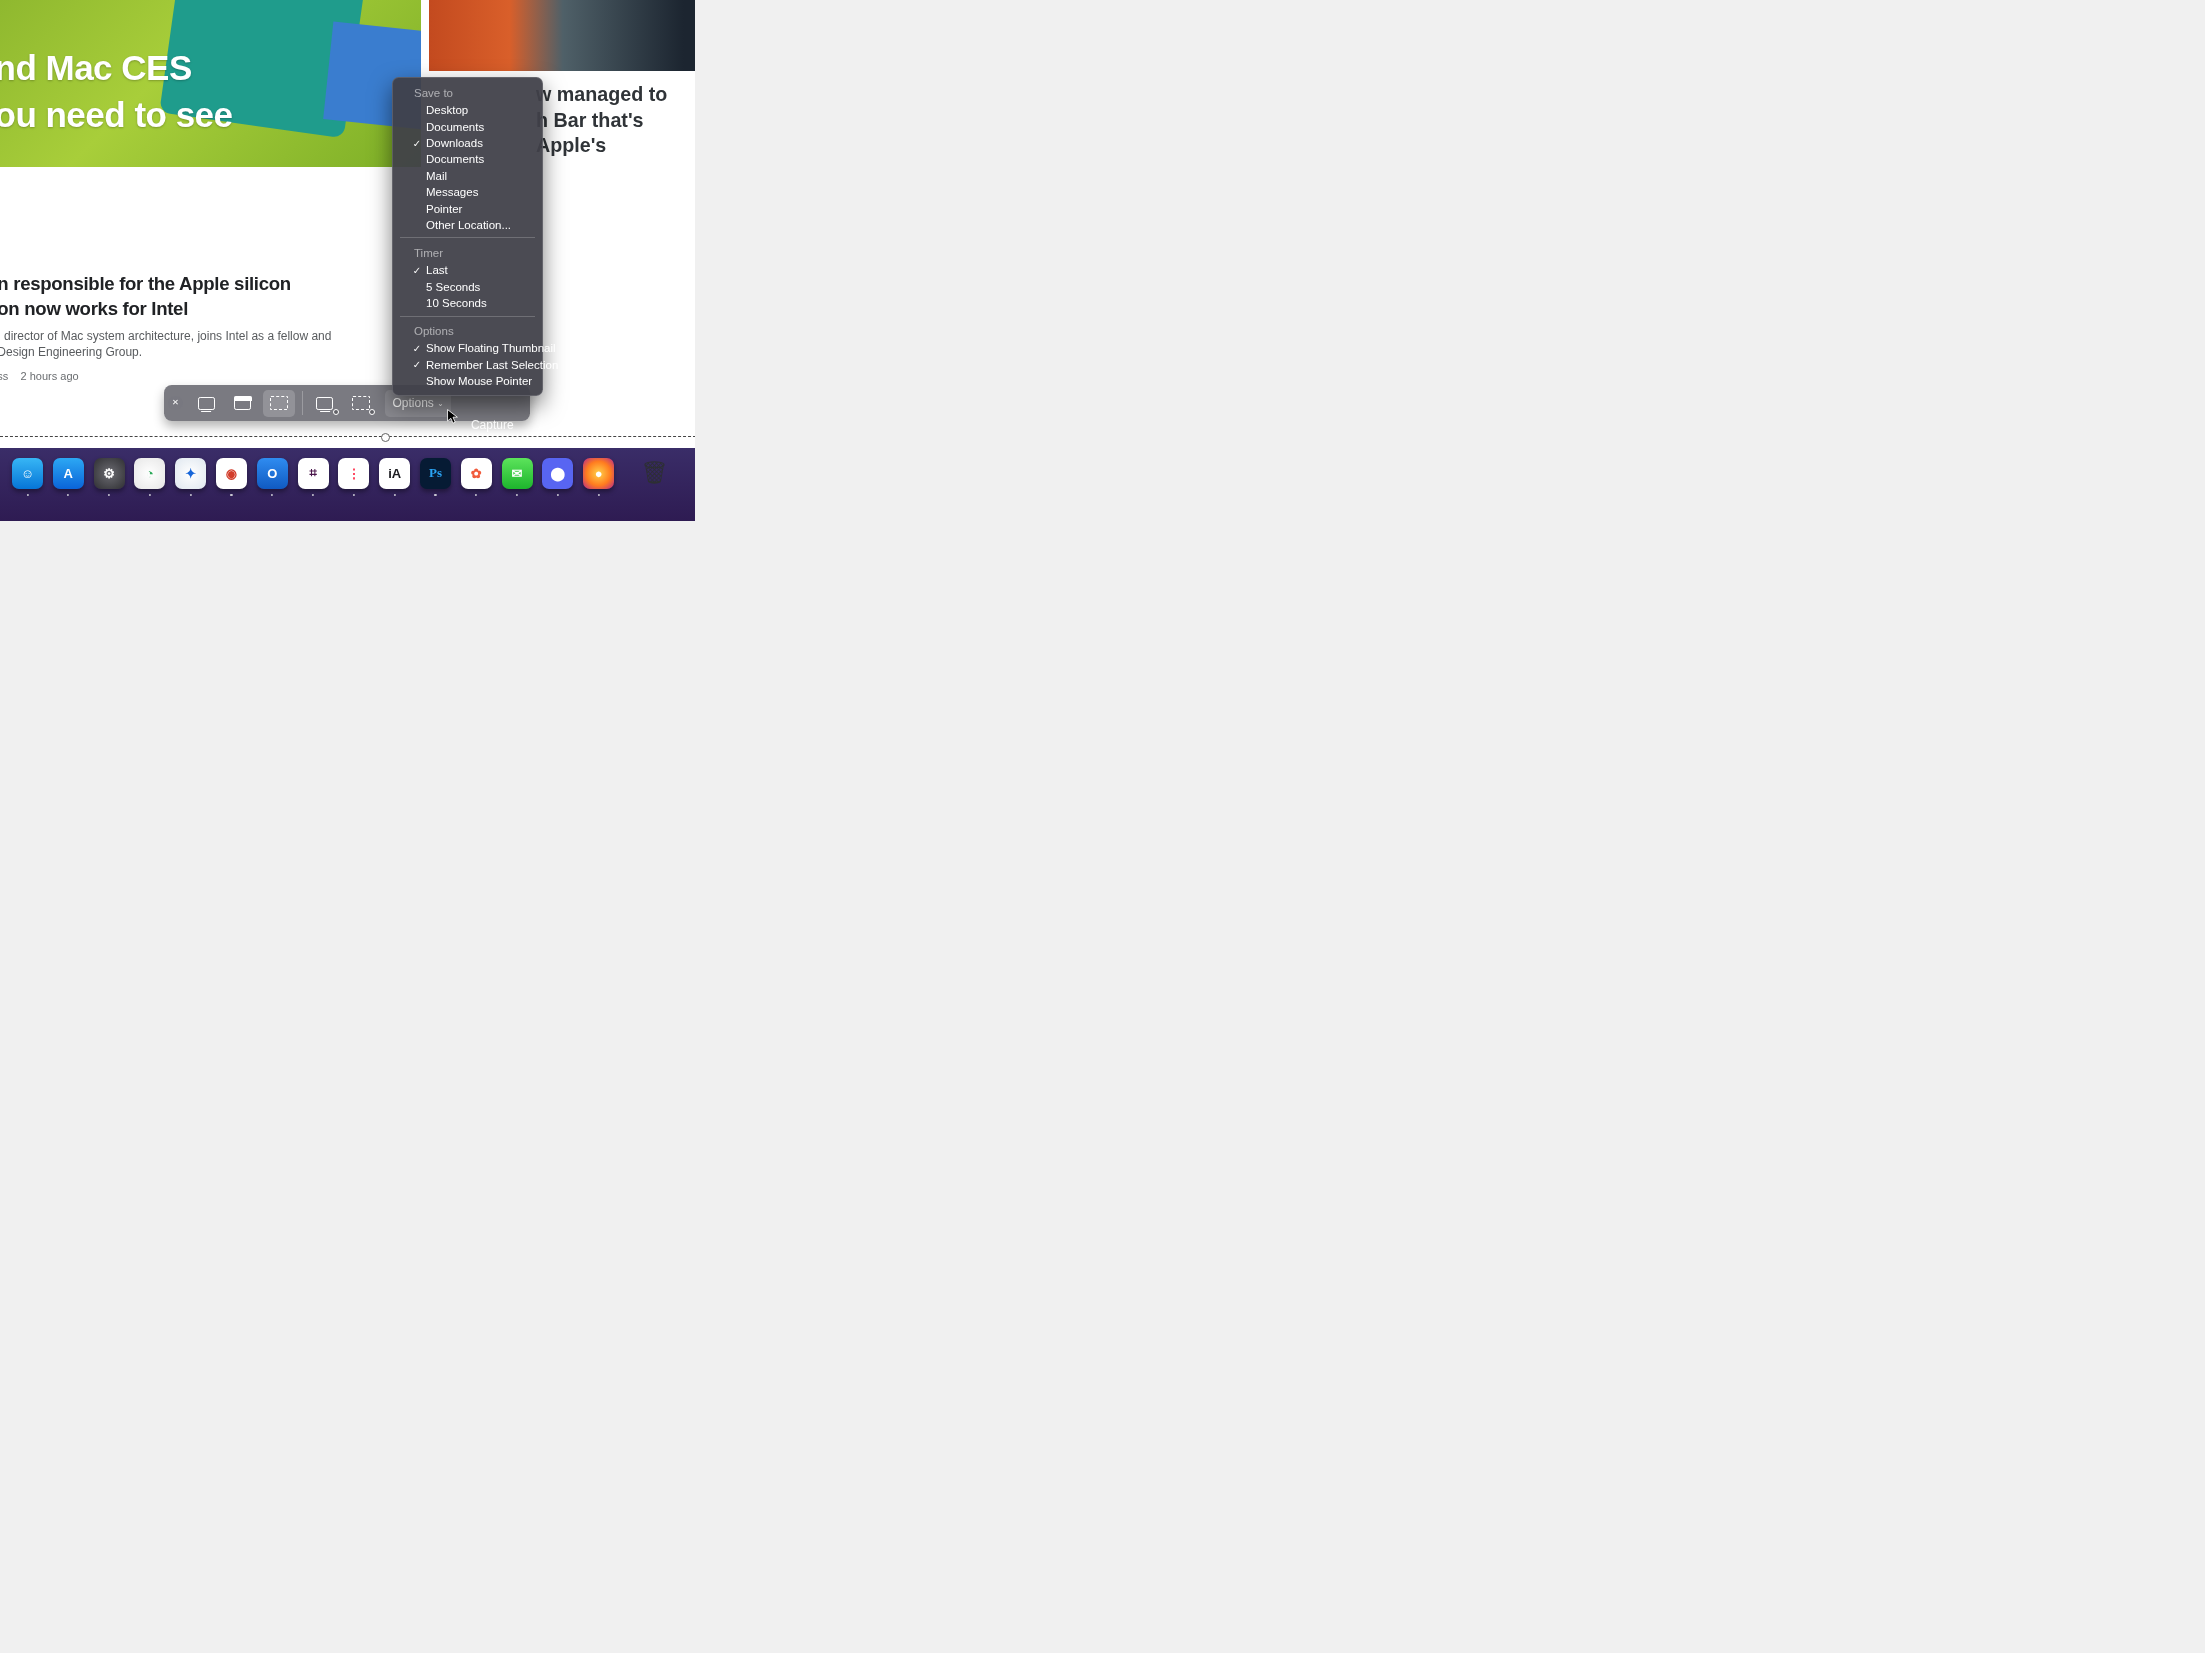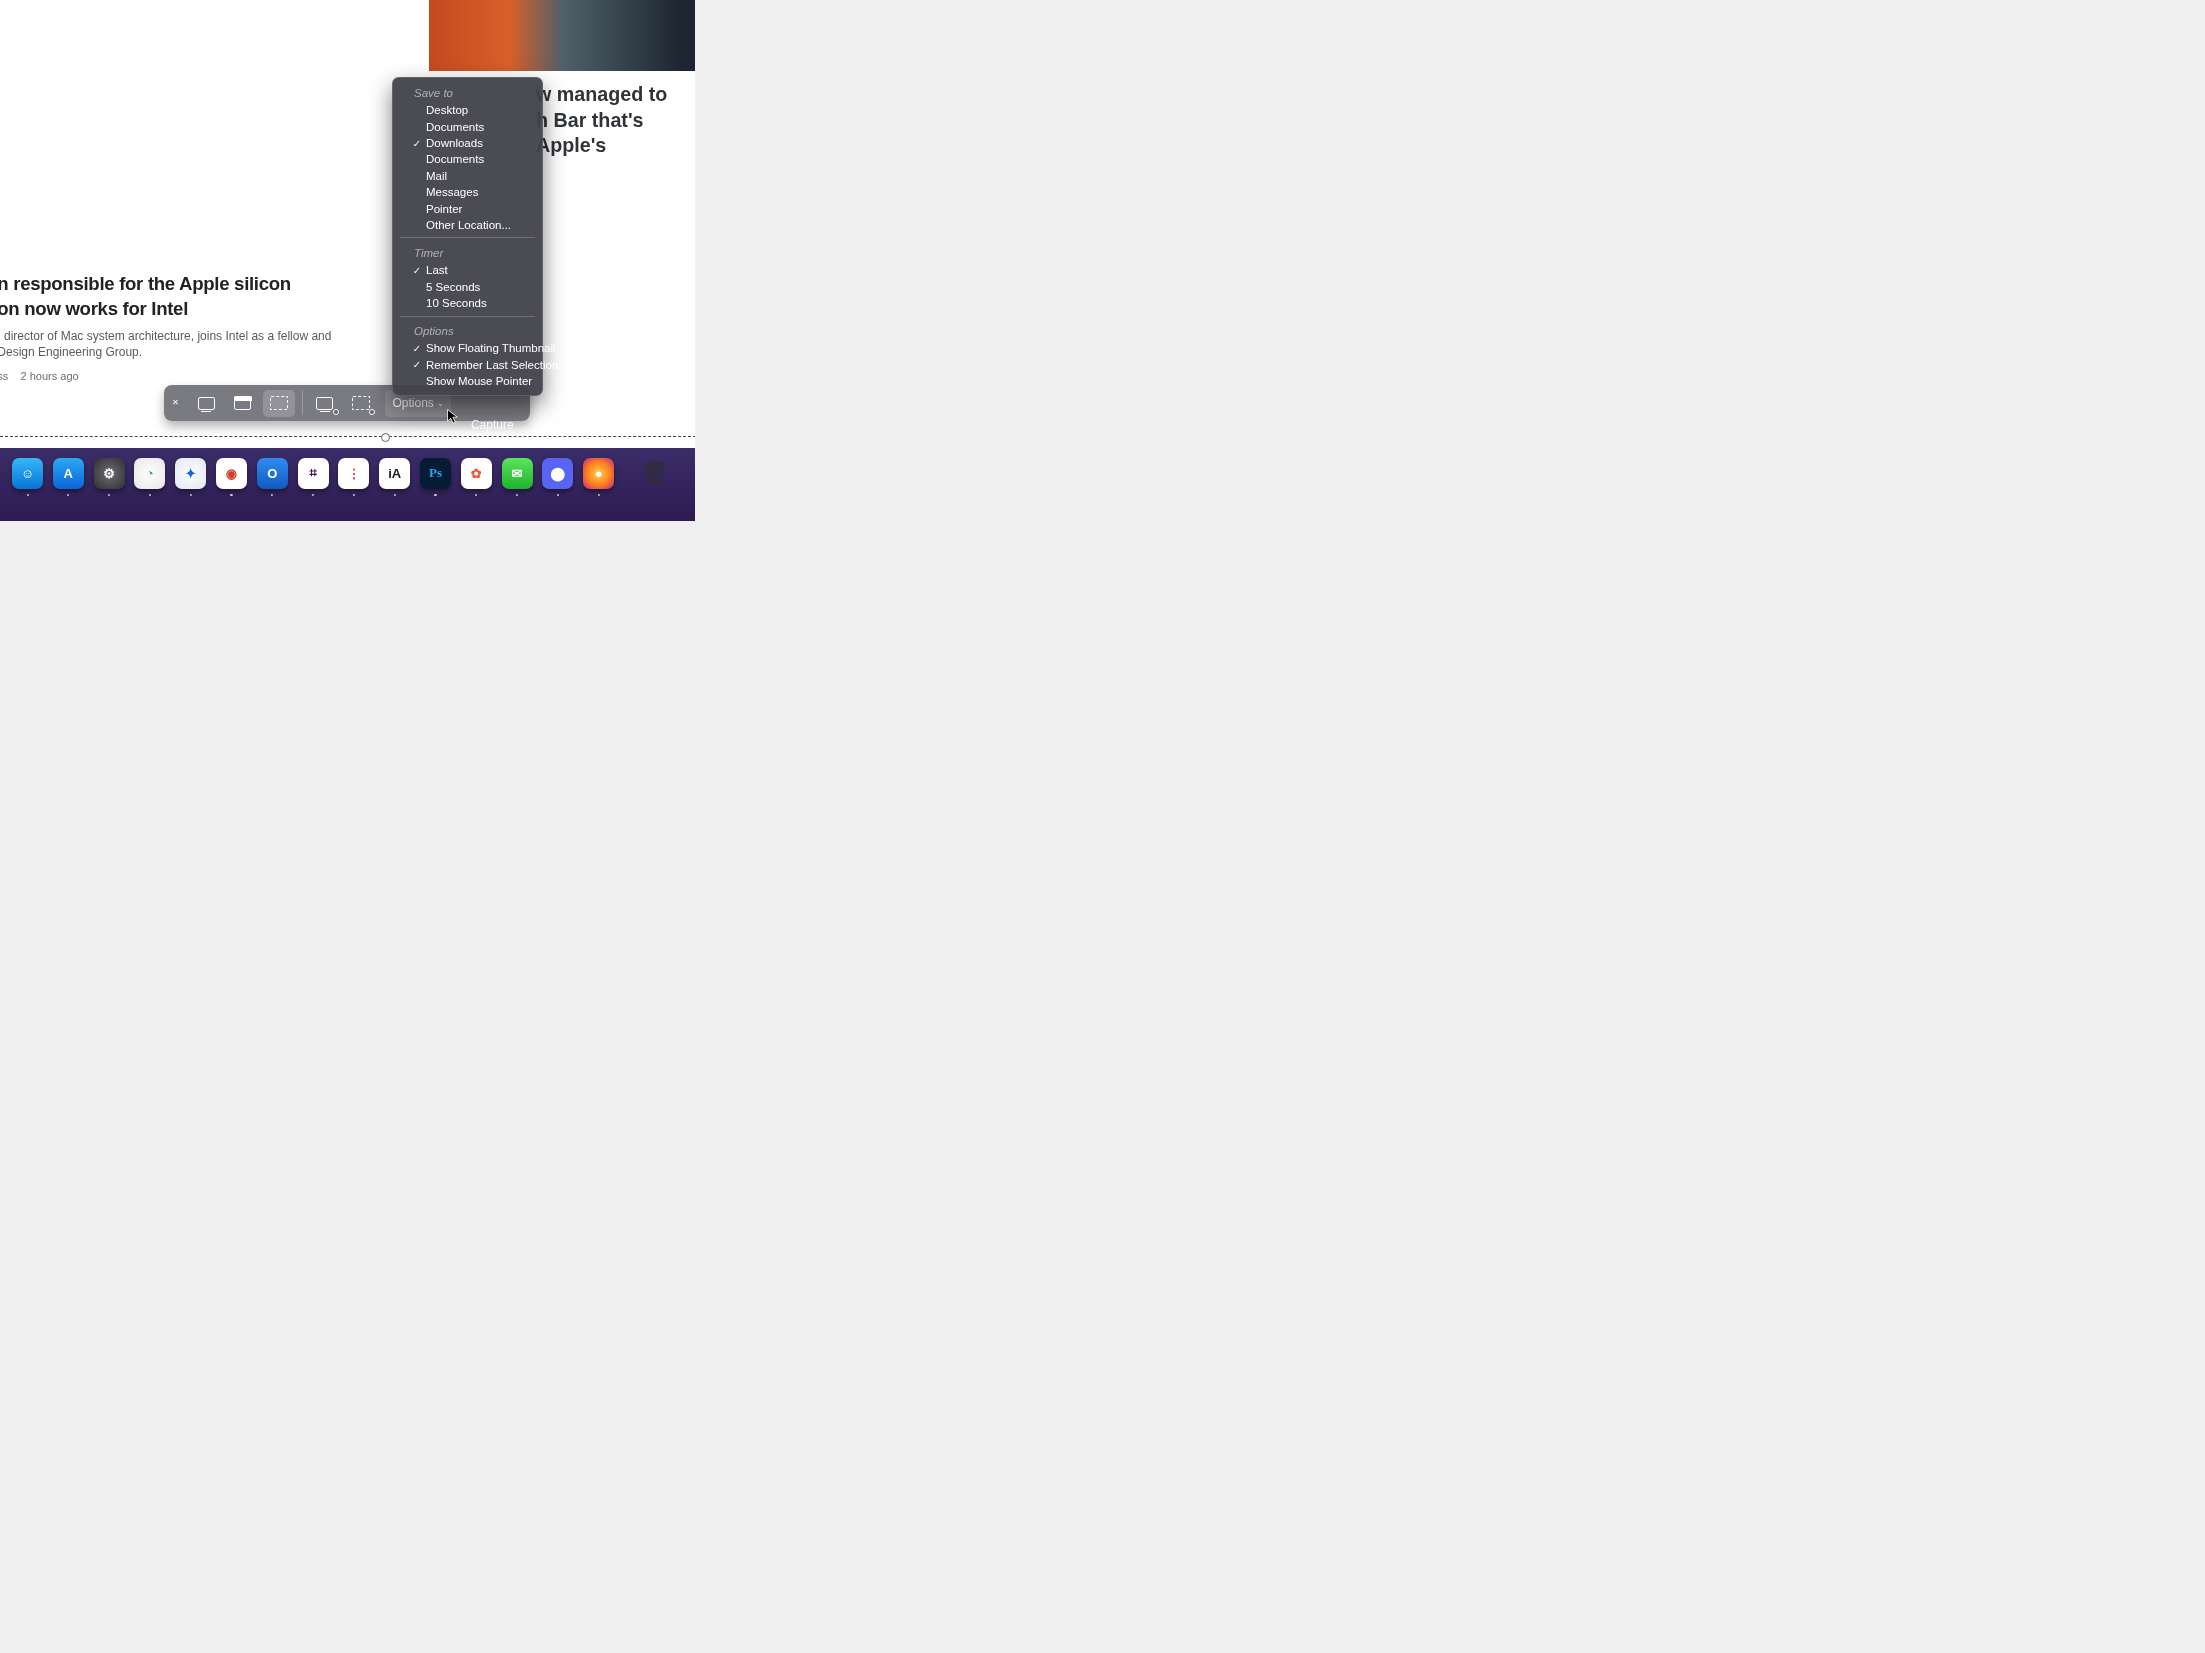--- a/index.html
+++ b/index.html
@@ -155,21 +155,20 @@
     border: 0.5px solid rgba(255,255,255,.14);
     box-shadow: 0 9.8px 22px rgba(0,0,0,.5);
     padding: 4.4px 0 5.5px;
     color: #fff;
     font-size: 11.5px;
   }
   .menu-header {
     padding: 4.4px 11px 3.3px 21px;
     color: rgba(255,255,255,.55);
     font-size: 11.5px;
-    font-style: italic;
   }
   .menu-item {
     padding: 2.2px 11px 2.2px 21px;
     position: relative;
     cursor: pointer;
     white-space: nowrap;
     margin-left: 12px;
   }
   .menu-item .check {
     position: absolute; left: 7.7px; top: 2.7px;
@@ -212,20 +211,25 @@
   
   .cursor-arrow {
     position:absolute; left: 447px; top: 409px;
     pointer-events:none;
   }
 </style>
 </head>
 <body>
 
 <div class="bg-page">
+  <div class="hero-left">
+    <div class="hero-shape1"></div>
+    <div class="hero-shape2"></div>
+    <h1>nd Mac CES<br>ou need to see</h1>
+  </div>
   <div class="hero-right"></div>
   <div class="hero-right-title">w managed to<br>h Bar that's<br>Apple's</div>
 
   <div class="article">
     <h2>n responsible for the Apple silicon<br>on now works for Intel</h2>
     <p>, director of Mac system architecture, joins Intel as a fellow and<br> Design Engineering Group.</p>
     <div class="meta">
       <span>ss</span>&nbsp;&nbsp;&nbsp;
       <span>2 hours ago</span>
     </div>

